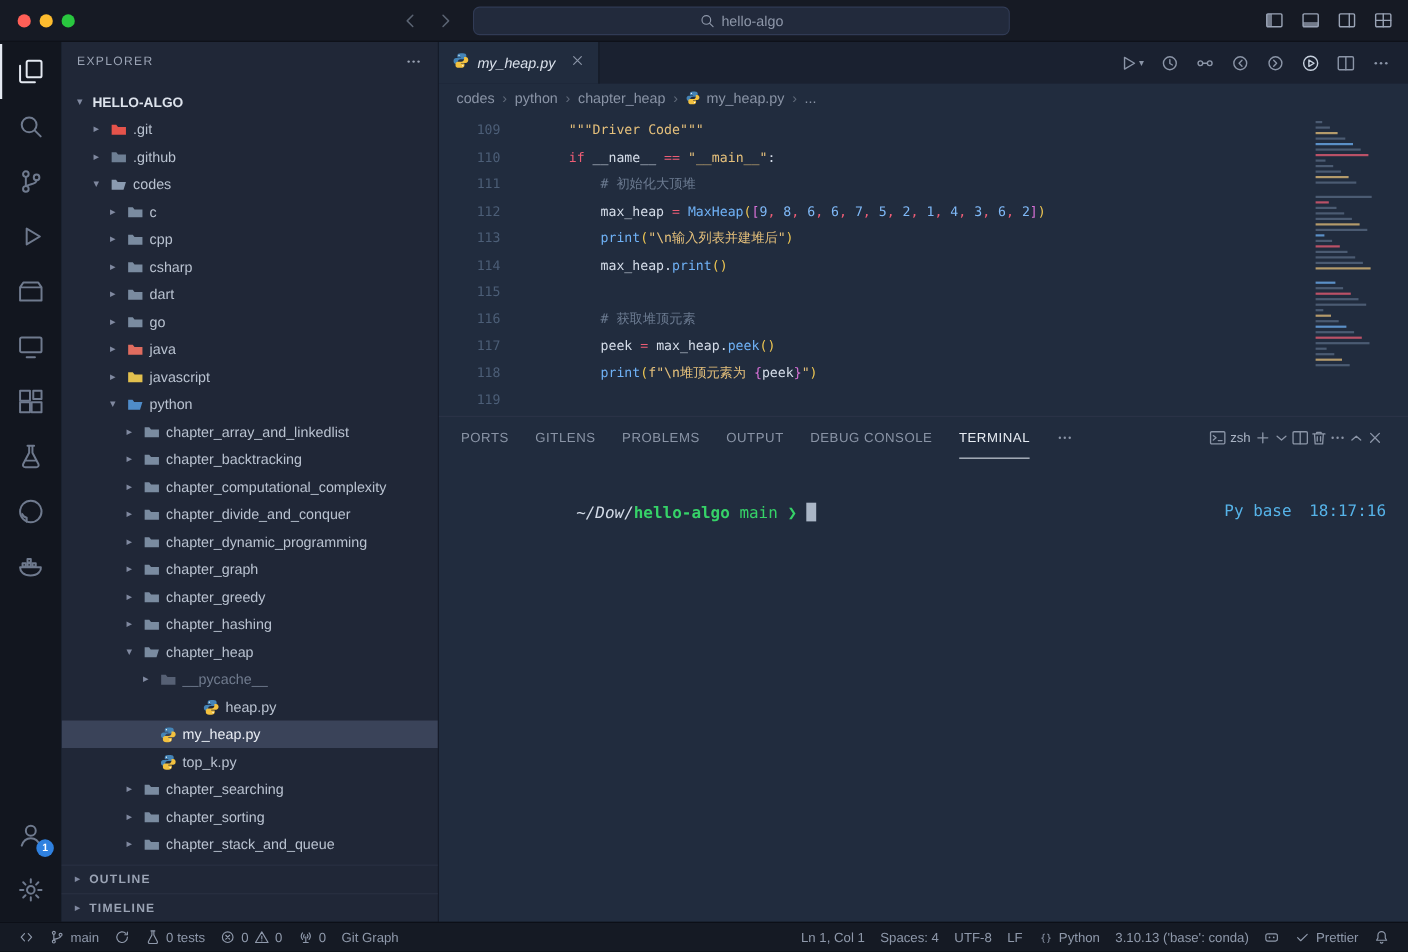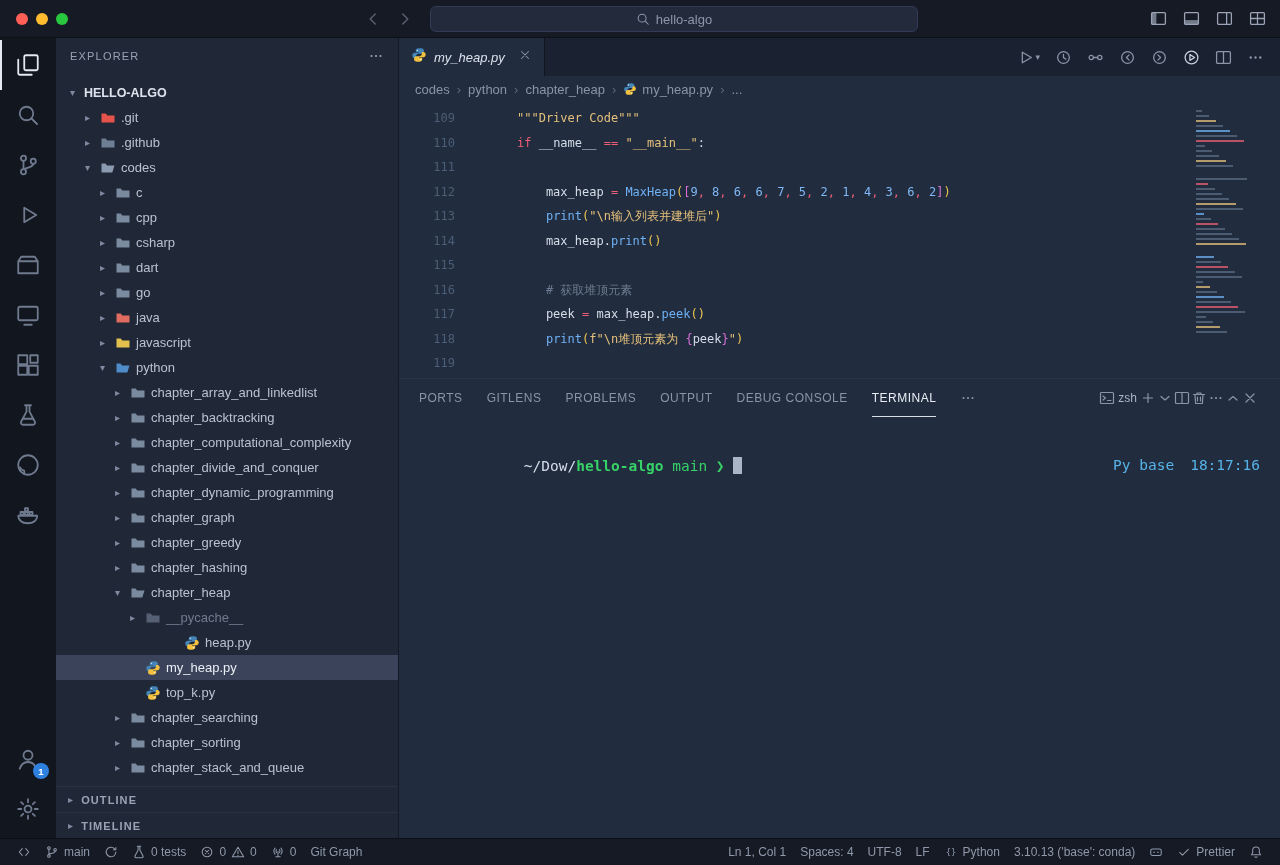--- a/index.html
+++ b/index.html
@@ -96,21 +96,21 @@
   .panel-tabs{display:flex;align-items:stretch;height:100%;}
   .ptab{display:flex;align-items:center;margin-right:24px;font-size:12px;letter-spacing:.5px;color:#8a94a6;
     border-bottom:1px solid transparent;cursor:pointer;}
   .ptab.active{color:#e8edf4;border-bottom-color:#d7dde6;}
   .ptab-more .ic{width:16px;height:16px;color:#8a94a6;}
   .panel-controls{margin-left:auto;display:flex;align-items:center;gap:1px;color:#8b95a7;}
   .panel-controls .ic{width:16px;height:16px;cursor:pointer;}
   .shell-label{font-size:12px;color:#aab4c4;margin:0 2px;}
   .terminal{flex:1 1 auto;padding:24px 20px 0 20px;font-family:"DejaVu Sans Mono",monospace;font-size:14.5px;position:relative;}
   .tline{position:relative;height:20px;white-space:pre;}
-  .tseg-fg{color:#d3dbe7;}
+  .tseg-fg{color:#d3dbe7;font-style:italic;}
   .tseg-green{color:var(--terminal-green,#36d268);}
   .tseg-green-b{color:var(--terminal-green,#36d268);font-weight:bold;}
   .cursor{display:inline-block;width:9px;height:17px;background:#aab6c6;margin-left:8px;vertical-align:-3px;}
   .tright{position:absolute;right:0;top:0;color:var(--terminal-cyan,#56b3e8);}
   .tright .tgap{display:inline-block;width:16px;}
 
   
   .statusbar{height:27px;flex:0 0 27px;background:var(--statusbar-bg,#151a24);border-top:1px solid #0c0f17;
     display:flex;align-items:center;justify-content:space-between;padding:0 10px;font-size:12px;color:#8f99ab;}
   .sb-left,.sb-right{display:flex;align-items:center;height:100%;}
@@ -671,21 +671,21 @@
           <span class="bc-sep" data-name="breadcrumb-separator">›</span>
           <span class="bc-item" data-name="breadcrumb-item">
             <span>...</span>
           </span>
         </div>
 
       <div class="code-region" data-name="code-editor">
         <div data-name="code-lines">
             <div class="cl" data-name="code-line"><span class="ln" data-name="line-number">109</span><span class="lc"><span class="tk-str">"""Driver Code"""</span></span></div>
             <div class="cl" data-name="code-line"><span class="ln" data-name="line-number">110</span><span class="lc"><span class="tk-kw">if </span><span class="tk-fg">__name__ </span><span class="tk-kw">== </span><span class="tk-str">"__main__"</span><span class="tk-fg">:</span></span></div>
-            <div class="cl" data-name="code-line"><span class="ln" data-name="line-number">111</span></div>
+            <div class="cl" data-name="code-line"><span class="ln" data-name="line-number">111</span><span class="lc"><span class="tk-fg">    </span><span class="tk-com"># 初始化大顶堆</span></span></div>
             <div class="cl" data-name="code-line"><span class="ln" data-name="line-number">112</span><span class="lc"><span class="tk-fg">    max_heap </span><span class="tk-kw">= </span><span class="tk-fn">MaxHeap</span><span class="tk-br1">(</span><span class="tk-br2">[</span><span class="tk-num">9</span><span class="tk-kw">, </span><span class="tk-num">8</span><span class="tk-kw">, </span><span class="tk-num">6</span><span class="tk-kw">, </span><span class="tk-num">6</span><span class="tk-kw">, </span><span class="tk-num">7</span><span class="tk-kw">, </span><span class="tk-num">5</span><span class="tk-kw">, </span><span class="tk-num">2</span><span class="tk-kw">, </span><span class="tk-num">1</span><span class="tk-kw">, </span><span class="tk-num">4</span><span class="tk-kw">, </span><span class="tk-num">3</span><span class="tk-kw">, </span><span class="tk-num">6</span><span class="tk-kw">, </span><span class="tk-num">2</span><span class="tk-br2">]</span><span class="tk-br1">)</span></span></div>
             <div class="cl" data-name="code-line"><span class="ln" data-name="line-number">113</span><span class="lc"><span class="tk-fg">    </span><span class="tk-fn">print</span><span class="tk-br1">(</span><span class="tk-str">"\n输入列表并建堆后"</span><span class="tk-br1">)</span></span></div>
             <div class="cl" data-name="code-line"><span class="ln" data-name="line-number">114</span><span class="lc"><span class="tk-fg">    max_heap.</span><span class="tk-fn">print</span><span class="tk-br1">(</span><span class="tk-br1">)</span></span></div>
             <div class="cl" data-name="code-line"><span class="ln" data-name="line-number">115</span><span class="lc"></span></div>
             <div class="cl" data-name="code-line"><span class="ln" data-name="line-number">116</span><span class="lc"><span class="tk-fg">    </span><span class="tk-com"># 获取堆顶元素</span></span></div>
             <div class="cl" data-name="code-line"><span class="ln" data-name="line-number">117</span><span class="lc"><span class="tk-fg">    peek </span><span class="tk-kw">= </span><span class="tk-fg">max_heap.</span><span class="tk-fn">peek</span><span class="tk-br1">(</span><span class="tk-br1">)</span></span></div>
             <div class="cl" data-name="code-line"><span class="ln" data-name="line-number">118</span><span class="lc"><span class="tk-fg">    </span><span class="tk-fn">print</span><span class="tk-br1">(</span><span class="tk-str">f"\n堆顶元素为 </span><span class="tk-br2">{</span><span class="tk-fg">peek</span><span class="tk-br2">}</span><span class="tk-str">"</span><span class="tk-br1">)</span></span></div>
             <div class="cl" data-name="code-line"><span class="ln" data-name="line-number">119</span><span class="lc"></span></div>
           </div>
         <div class="minimap" data-name="minimap">

